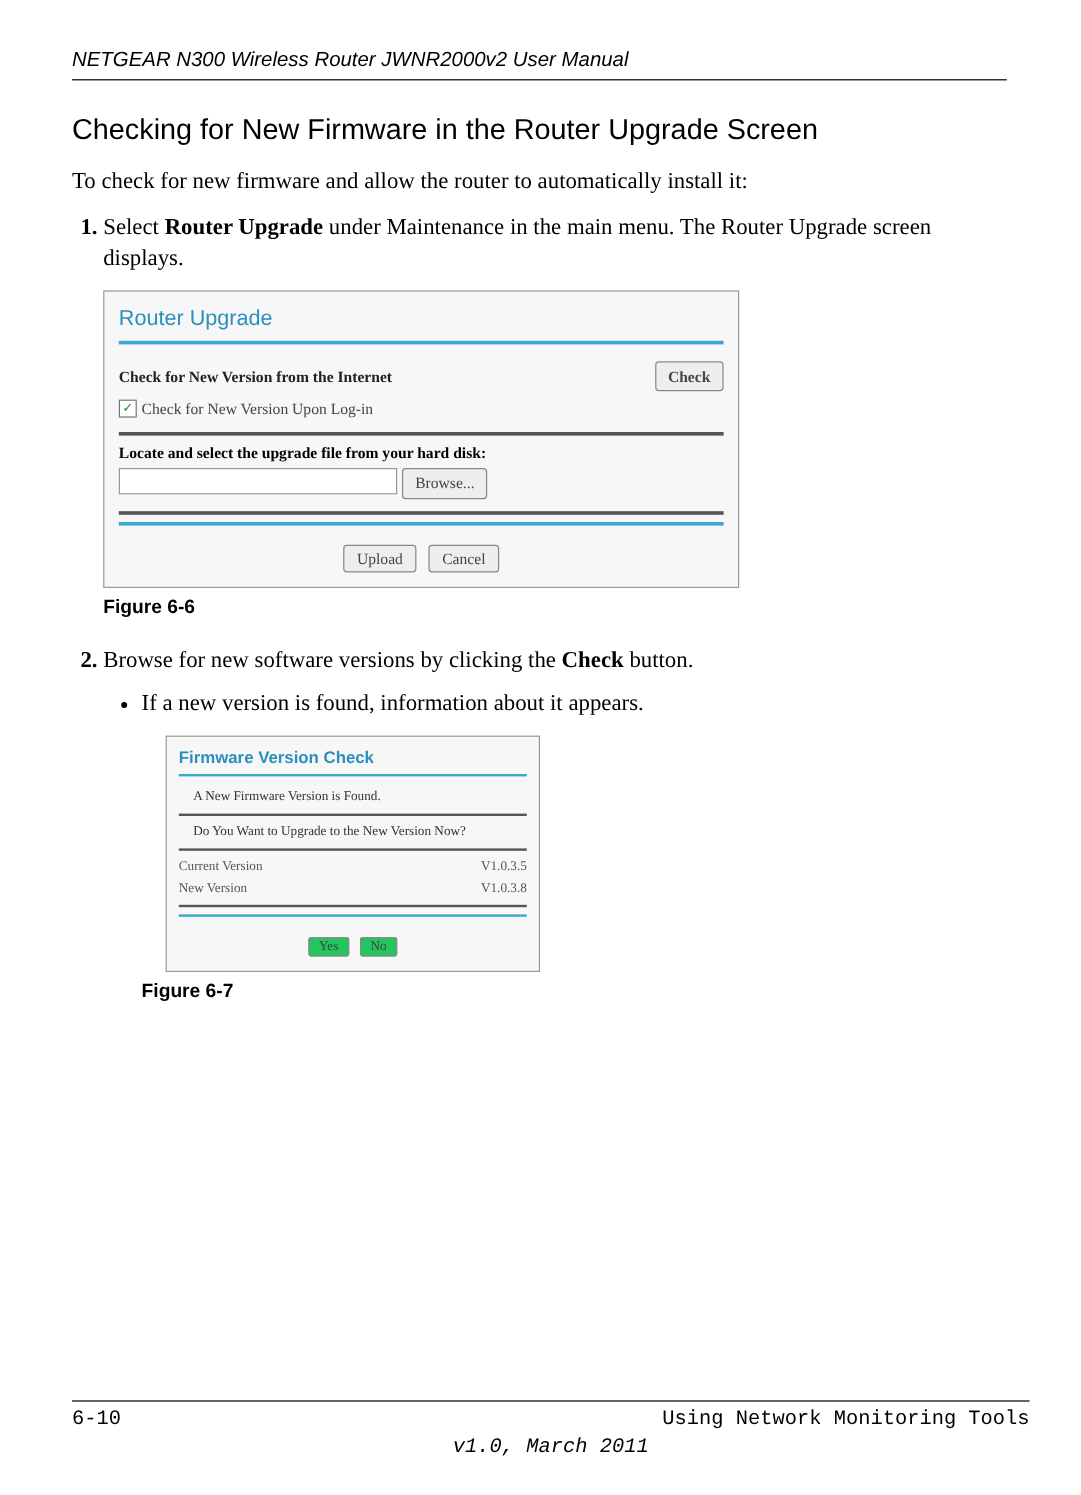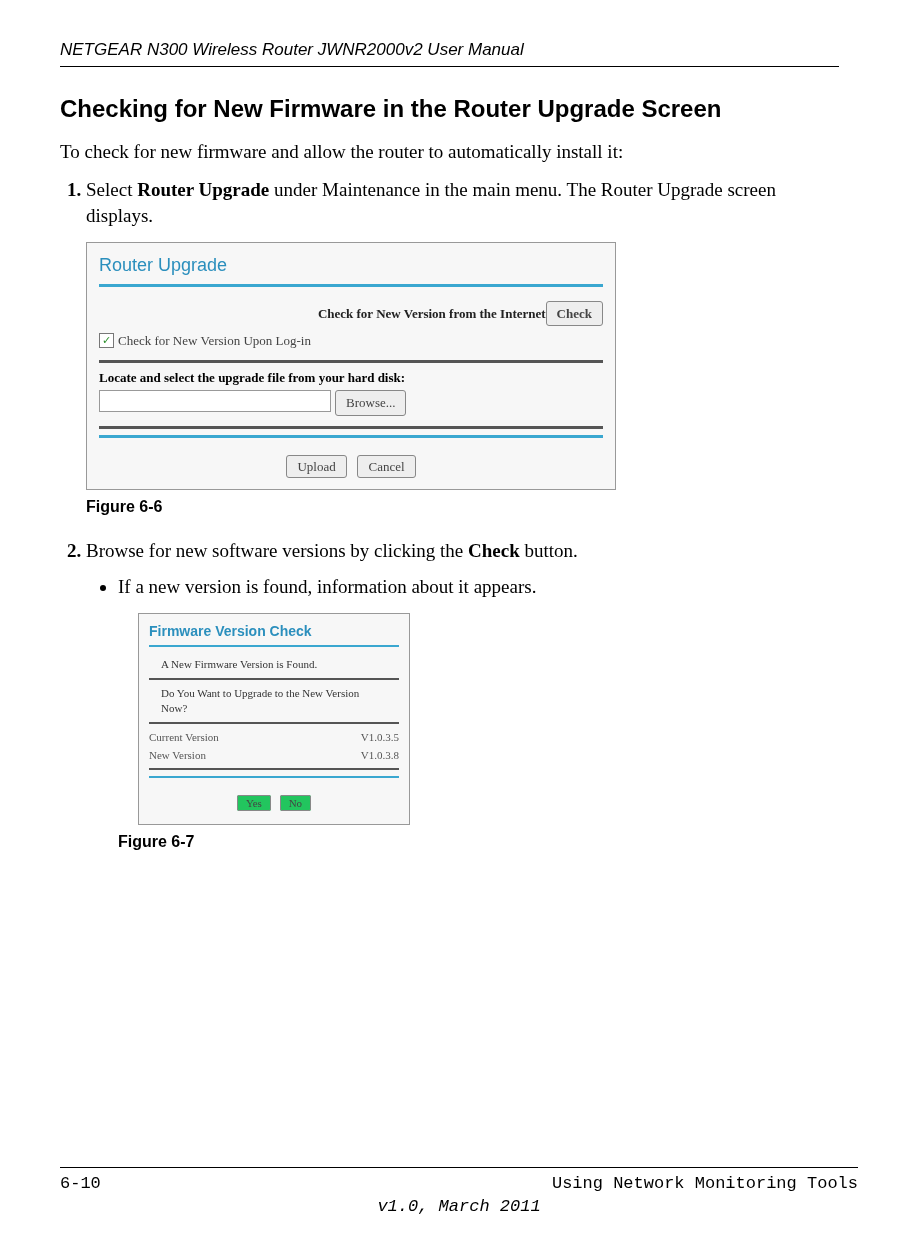--- a/index.html
+++ b/index.html
@@ -18,21 +18,21 @@
   }
   .header-row {
     font-style: italic;
     font-size: 17px;
     padding-bottom: 6px;
     border-bottom: 1px solid #000;
     margin-bottom: 28px;
   }
   h2.section-heading {
     font-size: 24px;
-    font-weight: bold;
+    font-weight: normal;
     margin: 0 0 18px 0;
   }
   p.intro {
     font-family: "Times New Roman", Times, serif;
     font-size: 19px;
     margin: 0 0 14px 0;
   }
   ol.steps {
     font-family: "Times New Roman", Times, serif;
     font-size: 19px;
@@ -88,21 +88,21 @@
     background: #3aa7d0;
     margin: 4px 0 14px 0;
   }
   .shot1 .hr-dark {
     height: 3px;
     background: #555;
     margin: 10px 0 6px 0;
   }
   .shot1 .row1 {
     display: flex;
-    justify-content: flex-end;
+    justify-content: space-between;
     align-items: center;
     font-weight: bold;
     font-size: 13px;
     color: #222;
   }
   .shot1 .btn {
     border: 1px solid #888;
     background: #eee;
     padding: 3px 10px;
     font-size: 13px;
@@ -150,21 +150,21 @@
     text-align: center;
     margin-top: 10px;
   }
   .shot1 .actions .btn {
     margin: 0 3px;
   }
 
   
   .shot2 {
     border: 1px solid #999;
-    width: 272px;
+    width: 312px;
     padding: 8px 10px 10px 10px;
     box-sizing: border-box;
     background: #f7f7f7;
     margin-left: 20px;
     filter: blur(0.3px);
   }
   .shot2 .title {
     color: #2b8fbd;
     font-size: 14px;
     font-family: Arial, Helvetica, sans-serif;

